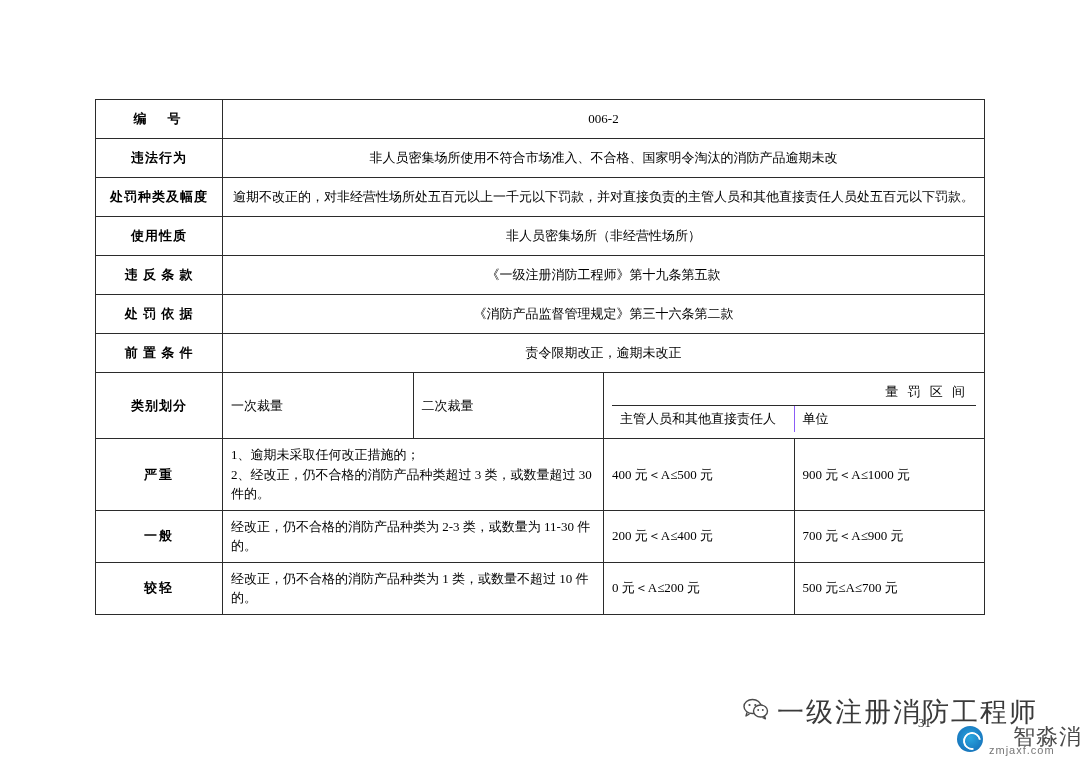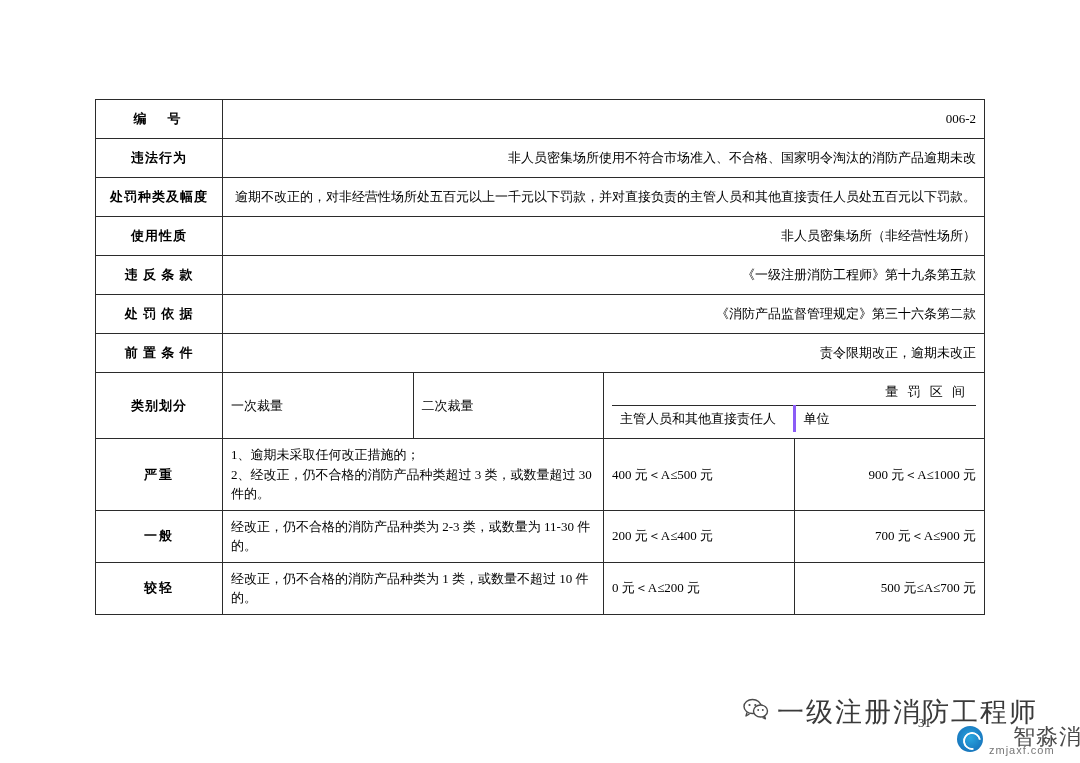--- a/index.html
+++ b/index.html
@@ -43,21 +43,21 @@
     width: 110px;
     text-align: center;
     font-weight: bold;
     letter-spacing: 1px;
     white-space: nowrap;
   }
   .label-cell.spaced {
     letter-spacing: 4px;
   }
   .value-cell {
-    text-align: right;
+    text-align: center;
   }
   .row-h-1 td { height: 26px; }
   .row-h-2 td { height: 26px; }
 
   
   .grade-head-left {
     text-align: left;
     vertical-align: middle;
   }
   .fine-head {
@@ -73,21 +73,21 @@
     border: 0;
     border-bottom: 1px solid #2b2b2b;
     padding: 3px 8px;
     font-size: 13px;
     height: 20px;
   }
   .fine-head-inner tr:last-child td {
     border-bottom: 0;
   }
   .fine-head-inner td.split-left {
-    border-right: 3px solid #8b5cf6;
+    border-right: 1px solid #8b5cf6;
     width: 168px;
   }
   .fine-title {
     letter-spacing: 3px;
     text-align: right;
   }
   .sev-cell {
     text-align: center;
     font-weight: bold;
     letter-spacing: 2px;
@@ -98,21 +98,21 @@
     font-size: 12.5px;
     line-height: 1.55;
   }
   .amount-cell {
     text-align: left;
     font-size: 12.5px;
     white-space: nowrap;
     width: 168px;
   }
   .amount-cell2 {
-    text-align: right;
+    text-align: left;
     font-size: 12.5px;
     white-space: nowrap;
     width: 160px;
   }
   .two-line { padding-top: 5px; padding-bottom: 5px; }
 
   
   .page-number {
     position: absolute;
     left: 917px;

